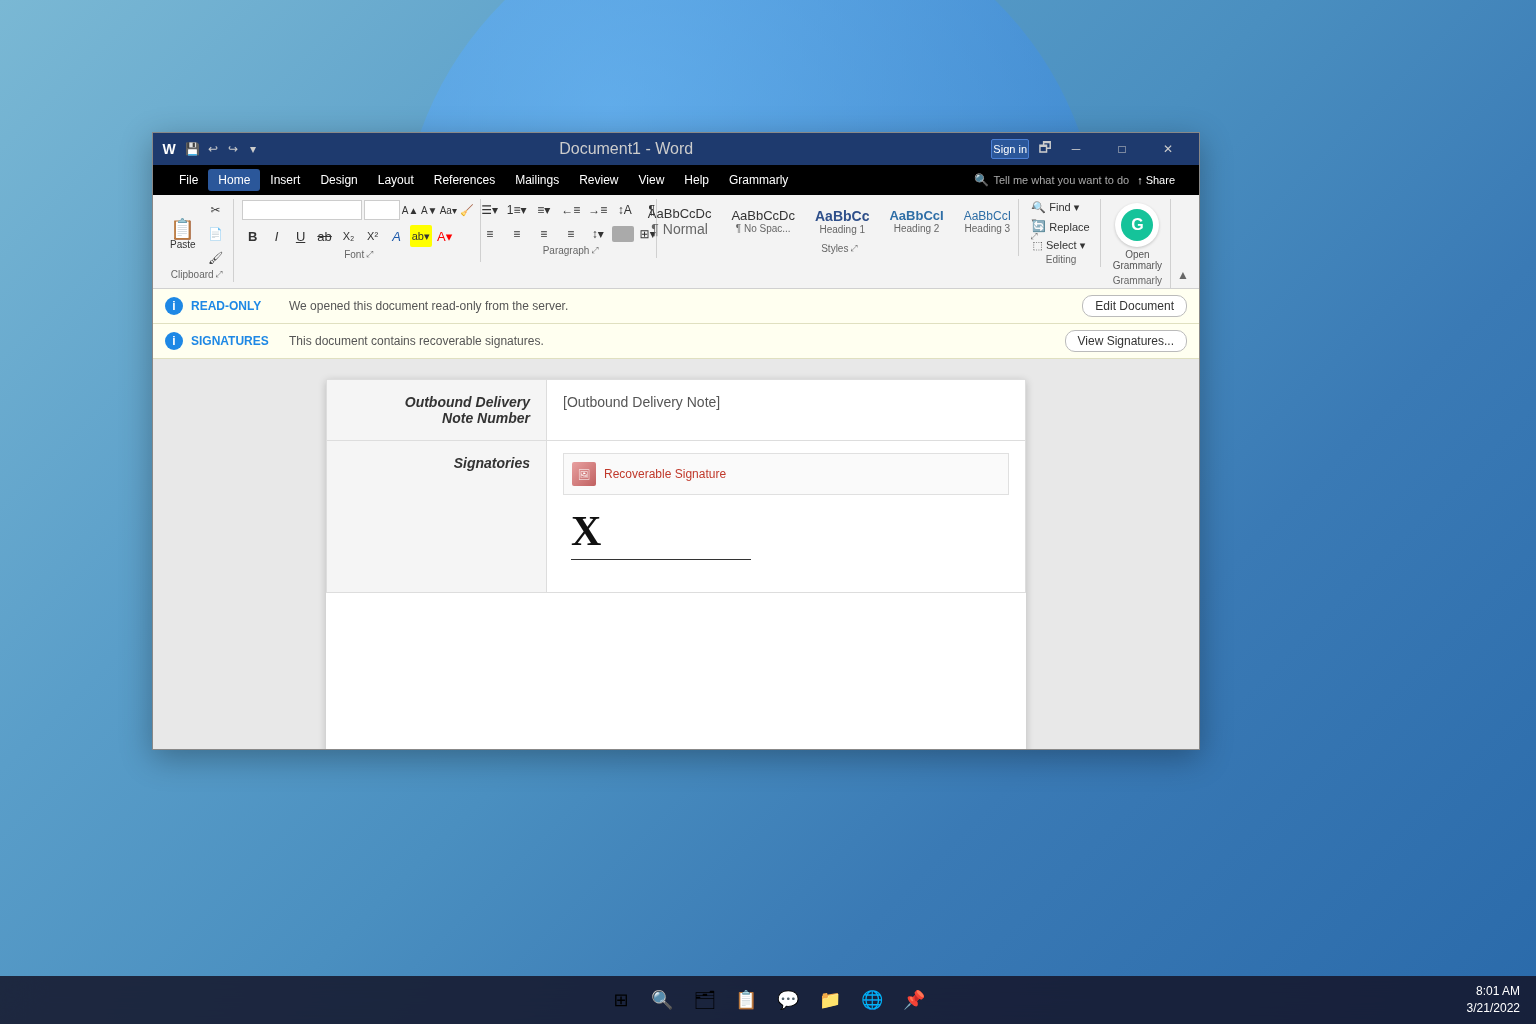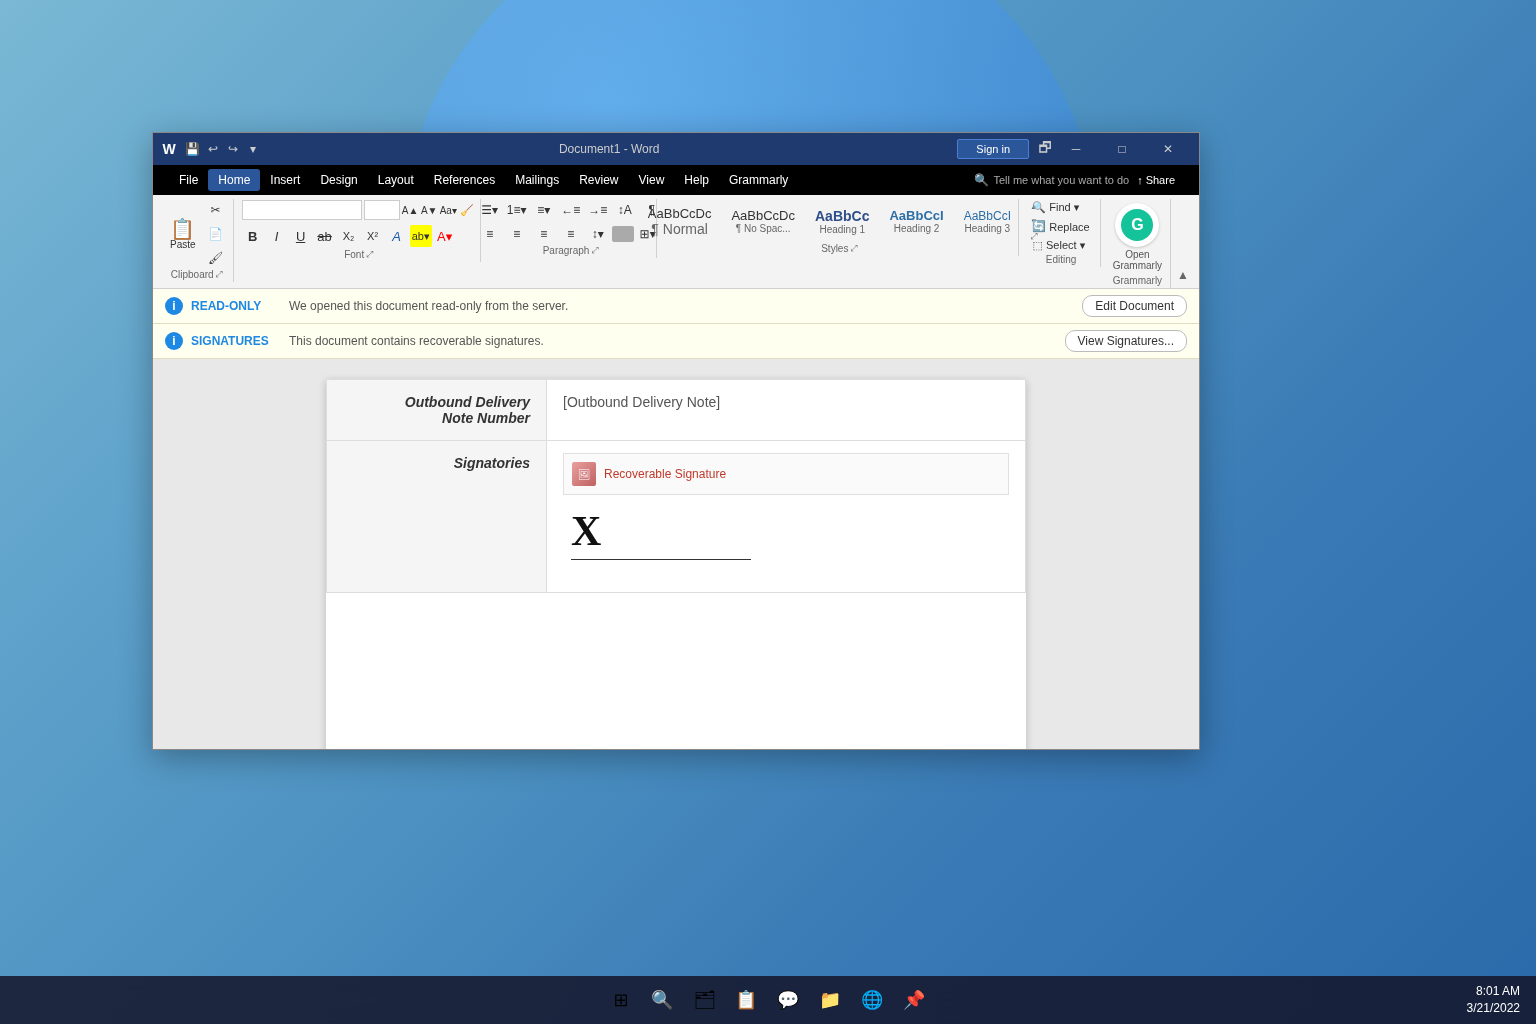--- a/index.html
+++ b/index.html
@@ -92,42 +92,42 @@
       align-items: center;
       justify-content: center;
       color: #ccc;
       font-size: 12px;
       cursor: pointer;
     }
     .title-bar-title {
       flex: 1;
       text-align: center;
       color: #ccc;
-      font-size: 12px;
+      font-size: 16px;
     }
     .title-bar-controls {
       display: flex;
       align-items: center;
     }
     .title-btn {
       width: 46px;
       height: 32px;
       display: flex;
       align-items: center;
       justify-content: center;
       color: #ccc;
       font-size: 12px;
       cursor: pointer;
     }
     .sign-in-btn {
       background: #2b579a;
       border: 1px solid #4a7fd4;
       color: white;
       font-size: 11px;
-      padding: 3px 18px;
+      padding: 3px 1px;
       border-radius: 2px;
       cursor: pointer;
       margin-right: 8px;
     }
     .menu-bar {
       display: flex;
       align-items: center;
       height: 30px;
       padding: 0 16px;
       background: #000000;

